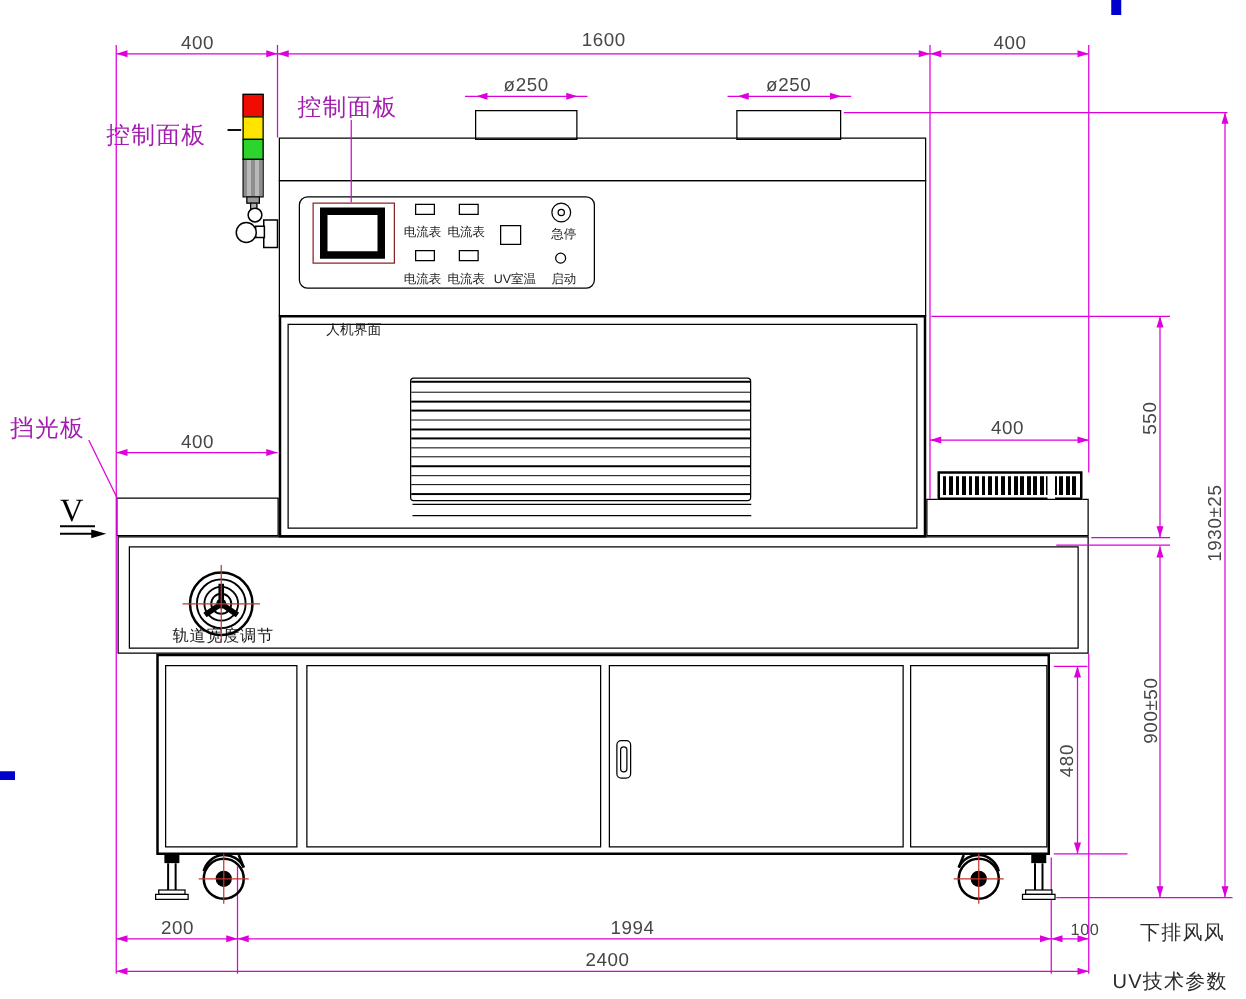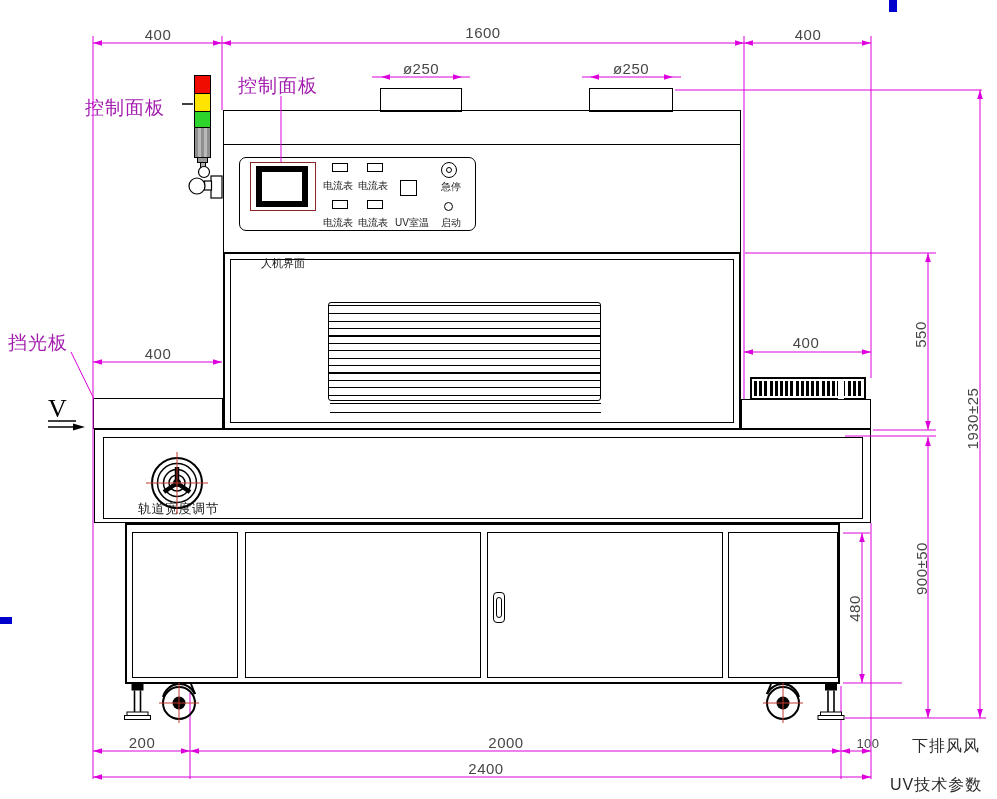--- a/index.html
+++ b/index.html
@@ -100,21 +100,21 @@
   <div class="dimtxt" style="left:788px;top:26px;width:40px;">400</div>
   <div class="dimtxt" style="left:395px;top:60px;width:52px;">ø250</div>
   <div class="dimtxt" style="left:605px;top:60px;width:52px;">ø250</div>
   <div class="dimtxt" style="left:138px;top:345px;width:40px;">400</div>
   <div class="dimtxt" style="left:786px;top:334px;width:40px;">400</div>
   <div class="dimtxt rot" style="left:900px;top:326px;width:40px;">550</div>
   <div class="dimtxt rot" style="left:891px;top:560px;width:60px;">900±50</div>
   <div class="dimtxt rot" style="left:937px;top:410px;width:70px;">1930±25</div>
   <div class="dimtxt rot" style="left:834px;top:600px;width:40px;">480</div>
   <div class="dimtxt" style="left:122px;top:734px;width:40px;">200</div>
-  <div class="dimtxt" style="left:478px;top:734px;width:56px;">2000</div>
+  <div class="dimtxt" style="left:478px;top:734px;width:56px;">1994</div>
   <div class="dimtxt" style="left:840px;top:736px;width:56px;font-size:13px;">100</div>
   <div class="dimtxt" style="left:458px;top:760px;width:56px;">2400</div>
 
   <div class="abs" style="left:889px;top:0;width:8px;height:12px;background:#0000cc;"></div>
   <div class="abs" style="left:0;top:617px;width:12px;height:7px;background:#0000cc;"></div>
 
   <svg class="svg-layer" width="997" height="799" viewBox="0 0 997 799">
     <g stroke="#dd00dd" stroke-width="1" fill="none">
 
       <line x1="93" y1="36" x2="93" y2="779"></line>

